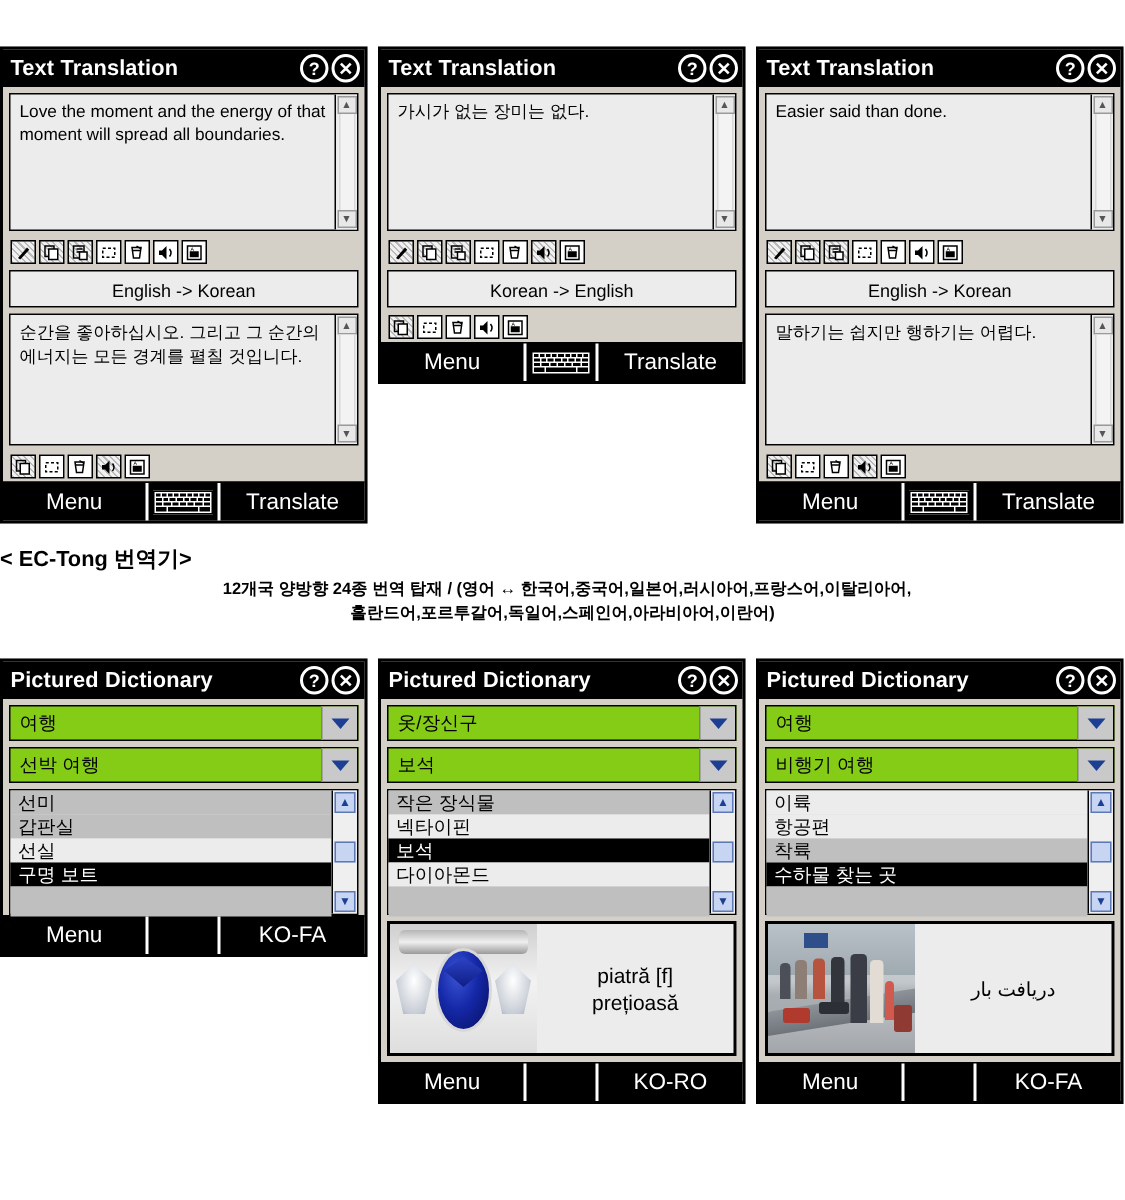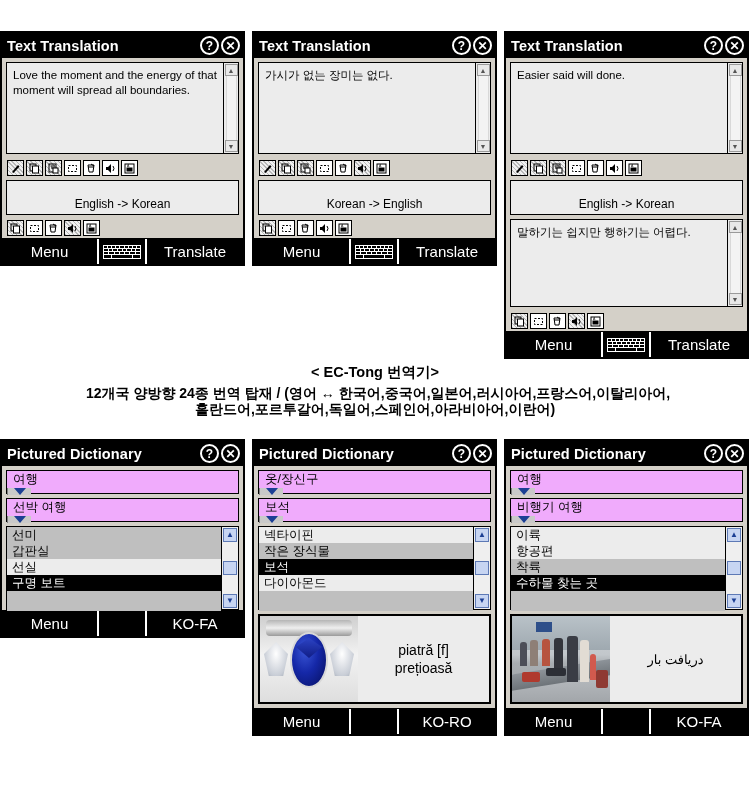--- a/index.html
+++ b/index.html
@@ -107,21 +107,21 @@
   }
   .ico svg { display: block; }
 
   
   .dirbar {
     margin: 2px 4px 3px 4px;
     border: 1px solid #000;
     background: #ececec;
     text-align: center;
     font-size: 12px;
-    padding: 16px 0 3px;
+    padding: 6px 0 3px;
     color: #000;
   }
 
   
   .bottombar {
     display: flex;
     background: #000;
     height: 26px;
     align-items: stretch;
     border-top: 1px solid #000;
@@ -145,45 +145,44 @@
     gap: 1px;
     padding: 1px;
   }
   .kbd-row { display: grid; gap: 1px; }
   .kbd-row span { background: #000; height: 100%; }
 
   
   .caption-main {
     position: absolute;
     width: 100%;
-    text-align: center;
+    text-align: left;
     font-size: 14.5px;
     font-weight: bold;
     color: #000;
   }
   .caption-sub {
     position: absolute;
     width: 100%;
-    font-size: 14px;
+    font-size: 11px;
     font-weight: bold;
     color: #000;
     line-height: 16px;
   }
   .caption-sub .l1 { text-align: center; padding-left: 6px;}
   .caption-sub .l2 { text-align: center; }
 
   
   .combo {
     margin: 4px 4px 0 4px;
     height: 24px;
     border: 1px solid #000;
-    background: #f0abfc;
+    background: #84cc16;
     display: flex;
     align-items: stretch;
-    flex-direction: column;
   }
   .combo-val {
     flex: 1;
     display: flex; align-items: center;
     padding-left: 6px;
     font-size: 12.5px;
     color: #000;
   }
   .combo-arrow {
     width: 24px;
@@ -409,20 +408,28 @@
         </div>
       <div class="ico">
           <svg width="11" height="11">
             <rect x="1" y="1" width="9" height="9" fill="none" stroke="#000"></rect>
             <rect x="2.5" y="4.5" width="6" height="4" fill="#000"></rect>
             <text x="3" y="4" font-size="3.5" fill="#000">A</text>
           </svg>
         </div>
     </div>
     <div class="dirbar">English -&gt; Korean</div>
+    <div class="ta-wrap out">
+      <div class="ta-text kr">순간을 좋아하십시오. 그리고 그 순간의 에너지는 모든 경계를 펼칠 것입니다.</div>
+      <div class="vscroll">
+        <div class="vs-btn">▲</div>
+        <div class="vs-track"></div>
+        <div class="vs-btn">▼</div>
+      </div>
+    </div>
     <div class="icontoolbar">
       <div class="ico hatch">
           <svg width="11" height="11">
             <rect x="1" y="1" width="6" height="7" fill="none" stroke="#000"></rect>
             <rect x="3.5" y="3" width="6" height="7" fill="#fff" stroke="#000"></rect>
           </svg>
         </div>
       <div class="ico">
           <svg width="11" height="11">
             <rect x="1.5" y="2.5" width="8" height="6" fill="none" stroke="#000" stroke-dasharray="2 1.5"></rect>
@@ -632,21 +639,21 @@
     </div>
   </div>
 
   <div class="device" id="tr2" style="left:504px; top:31px;">
     <div class="titlebar">
       <span class="tb-title">Text Translation</span>
       <span class="tb-btn">?</span>
       <span class="tb-btn">✕</span>
     </div>
     <div class="ta-wrap">
-      <div class="ta-text">Easier said will done.</div>
+      <div class="ta-text">Easier said than done.</div>
       <div class="vscroll">
         <div class="vs-btn">▲</div>
         <div class="vs-track"></div>
         <div class="vs-btn">▼</div>
       </div>
     </div>
     <div class="icontoolbar">
       <div class="ico hatch">
           <svg width="11" height="11">
             <path d="M2 9 L8 2 L9.5 3.5 L3.5 10 Z" fill="#000"></path>
@@ -838,22 +845,22 @@
         </div>
     </div>
     <div class="combo">
       <div class="combo-val">보석</div>
       <div class="combo-arrow">
           <i></i>
         </div>
     </div>
     <div class="listbox">
       <div class="lb-items">
+        <div class="lb-item alt">작은 장식물</div>
         <div class="lb-item">넥타이핀</div>
-        <div class="lb-item alt">작은 장식물</div>
         <div class="lb-item sel">보석</div>
         <div class="lb-item">다이아몬드</div>
         <div class="lb-filler"></div>
       </div>
       <div class="lb-scroll">
         <div class="lbs-btn">▲</div>
         <div class="lbs-space"></div>
         <div class="lbs-thumb"></div>
         <div class="lbs-space"></div>
         <div class="lbs-btn">▼</div>

